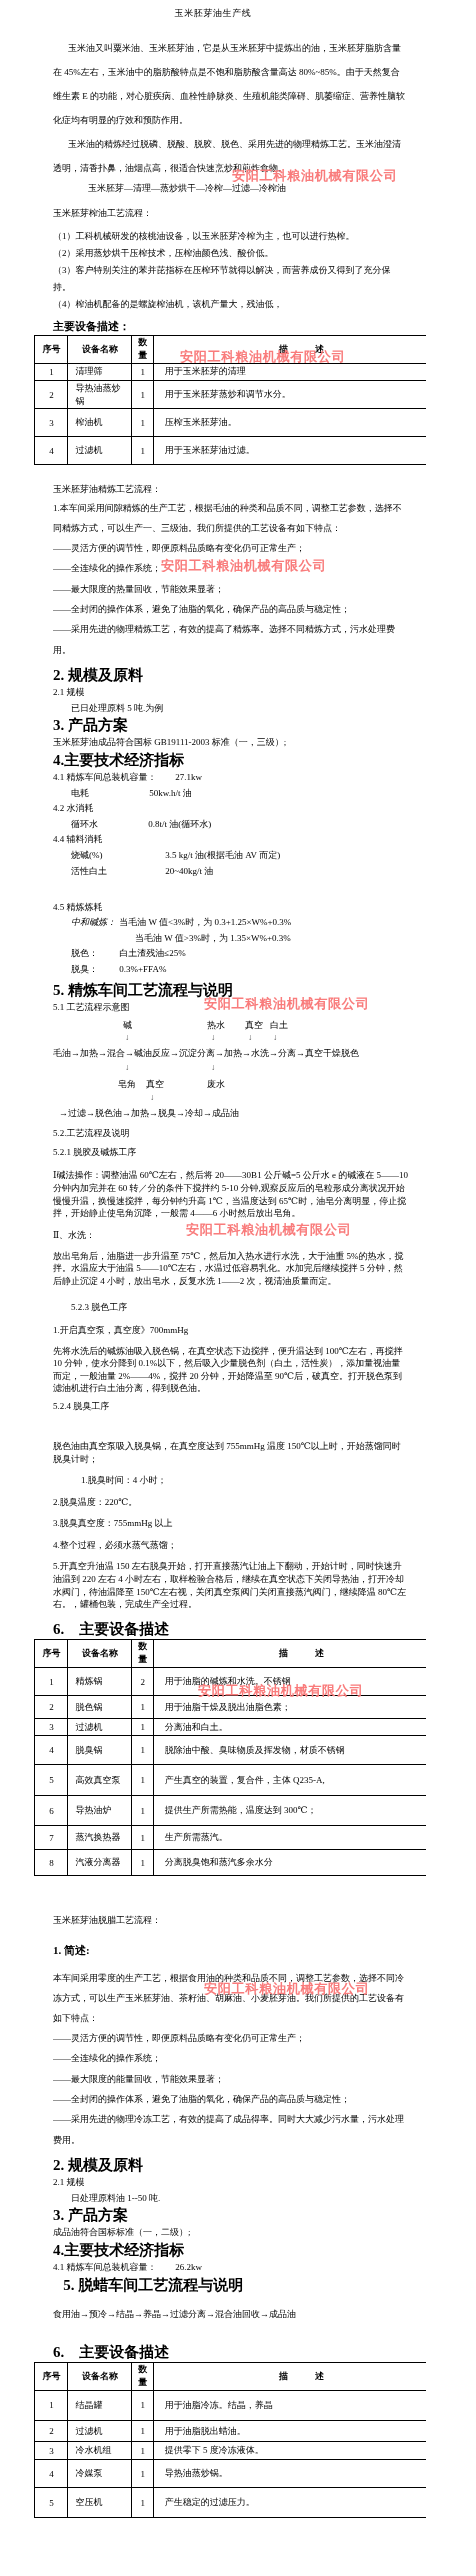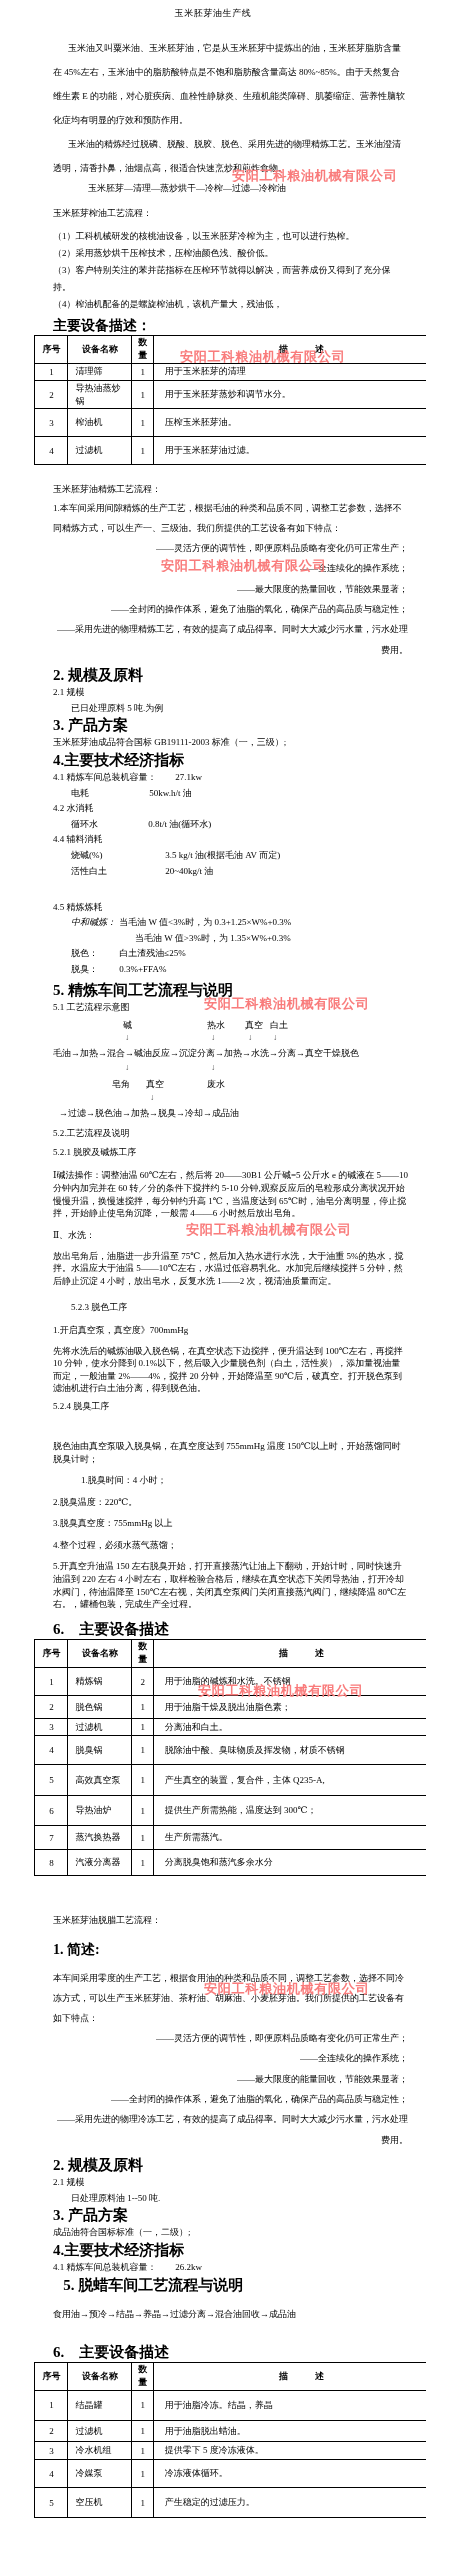--- a/index.html
+++ b/index.html
@@ -21,23 +21,23 @@
     position:absolute; white-space:nowrap;
     color:#f97c7c; font-weight:bold;
     font-family:"Liberation Sans","DejaVu Sans",sans-serif;
     font-size:13.2px; letter-spacing:0.6px; z-index:5; pointer-events:none;
   }
   .h-plain { line-height:17px; }
   .ind58 { margin-left:35px; }
   .ind30 { margin-left:18px; }
   .ind17 { margin-left:10.2px; }
   .point { line-height:17px; }
-  .bold16 { font-weight:bold; font-size:14px; line-height:18px; }
+  .bold16 { font-weight:bold; font-size:11px; line-height:18px; }
   .bold17 { font-weight:bold; font-size:15px; line-height:19px; }
-  .feature { line-height:20.4px;text-align:right; }
+  .feature { line-height:20.4px; }
   .intro3 { line-height:20px; }
   .kv { line-height:15.6px; }
   .kv .kv-label { display:inline-block; }
   .dense { line-height:12.6px; }
   .mt6{margin-top:3.6px;} .mt10{margin-top:6px;} .mt14{margin-top:8.4px;}
   .mt20{margin-top:12px;} .mt26{margin-top:15.6px;} .mt34{margin-top:20.4px;} .mt44{margin-top:26.4px;}
 
   table.eq { border-collapse:collapse; table-layout:fixed; width:414px; margin-left:-18.6px; }
   table.eq th, table.eq td { border:1px solid #000; padding:0.6px 2.4px; font-size:9px; overflow:hidden; }
   table.eq th { font-weight:bold; text-align:center; }
@@ -158,21 +158,21 @@
     <span class="watermark" style="left: 108px; top: 19px; color: rgb(249, 124, 124);">安阳工科粮油机械有限公司</span>
 
       <p class="feature">——灵活方便的调节性，即便原料品质略有变化仍可正常生产；</p>
 
       <p class="feature">——全连续化的操作系统；</p>
 
       <p class="feature">——最大限度的热量回收，节能效果显著；</p>
 
       <p class="feature">——全封闭的操作体系，避免了油脂的氧化，确保产品的高品质与稳定性；</p>
 
-      <p class="feature">——采用先进的物理精炼工艺，有效的提高了成品得率。同时大大减少污水量，污水处理费用。</p>
+      <p class="feature">——采用先进的物理精炼工艺，有效的提高了精炼率。选择不同精炼方式，污水处理费用。</p>
 
   </div>
 
   <p class="bold17 mt10">2. 规模及原料</p>
   <p class="kv">2.1 规模</p>
   <p class="kv ind30">已日处理原料 5 吨.为例</p>
   <p class="bold17">3. 产品方案</p>
   <p class="kv">玉米胚芽油成品符合国标 GB19111-2003 标准（一，三级）;</p>
   <p class="bold17">4.主要技术经济指标</p>
   <p class="kv">
@@ -223,21 +223,21 @@
     <span style="left:207px; top:0;">热水</span>
     <span style="left:245px; top:0;">真空</span>
     <span style="left:270px; top:0;">白土</span>
     <span class="arrow" style="left:125px; top:13.2px;">↓</span>
     <span class="arrow" style="left:211px; top:13.2px;">↓</span>
     <span class="arrow" style="left:248px; top:13.2px;">↓</span>
     <span class="arrow" style="left:273px; top:13.2px;">↓</span>
     <span style="left:53px; top:28px;">毛油→加热→混合→碱油反应→沉淀分离→加热→水洗→分离→真空干燥脱色</span>
     <span class="arrow" style="left:125px; top:43px;">↓</span>
     <span class="arrow" style="left:211px; top:43px;">↓</span>
-    <span style="left:112px; top:59px;text-align:center;">皂角</span>
+    <span style="left:118px; top:59px;text-align:center;">皂角</span>
     <span style="left:146px; top:59px;">真空</span>
     <span style="left:207px; top:59px;">废水</span>
     <span class="arrow" style="left:150px; top:73px;">↓</span>
     <span style="left:59px; top:88px;">→过滤→脱色油→加热→脱臭→冷却→成品油</span>
   </div>
 
   <p class="kv mt10">5.2.工艺流程及说明</p>
   <p class="kv mt6">5.2.1  脱胶及碱炼工序</p>
   <p class="dense mt14">Ⅰ碱法操作：调整油温 60℃左右，然后将 20——30B1 公斤碱=5 公斤水 e 的碱液在 5——10 分钟内加完并在 60 转／分的条件下搅拌约 5-10 分钟,观察反应后的皂粒形成分离状况开始慢慢升温，换慢速搅拌，每分钟约升高 1℃，当温度达到 65℃时，油皂分离明显，停止搅拌，开始静止使皂角沉降，一般需 4——6 小时然后放出皂角。</p>
   <p class="kv rel mt14">
@@ -414,21 +414,21 @@
           <td class="c-no">3</td>
           <td class="c-name">冷水机组</td>
           <td class="c-qty">1</td>
           <td class="c-desc">提供零下 5 度冷冻液体。</td>
         </tr>
 
         <tr>
           <td class="c-no">4</td>
           <td class="c-name">冷媒泵</td>
           <td class="c-qty">1</td>
-          <td class="c-desc">冷冻液体循环。</td>
+          <td class="c-desc">导热油蒸炒锅。</td>
         </tr>
 
         <tr>
           <td class="c-no">5</td>
           <td class="c-name">空压机</td>
           <td class="c-qty">1</td>
           <td class="c-desc">产生稳定的过滤压力。</td>
         </tr>
 
     </tbody>

